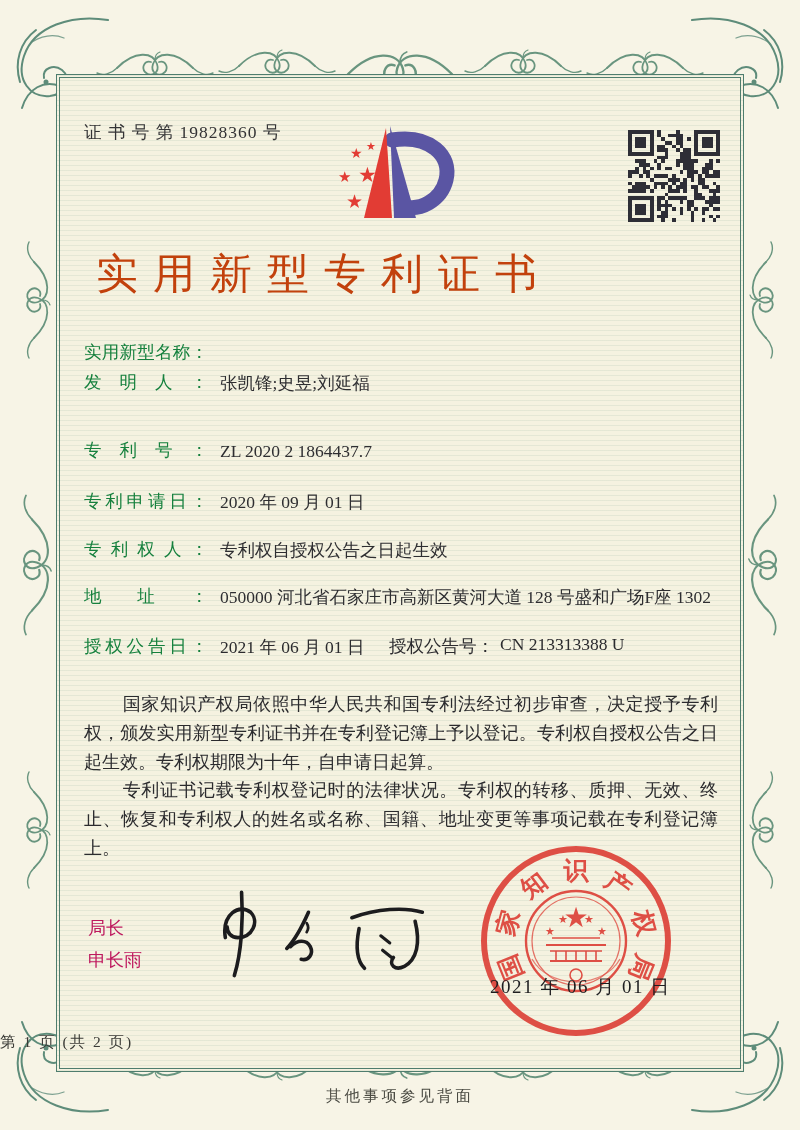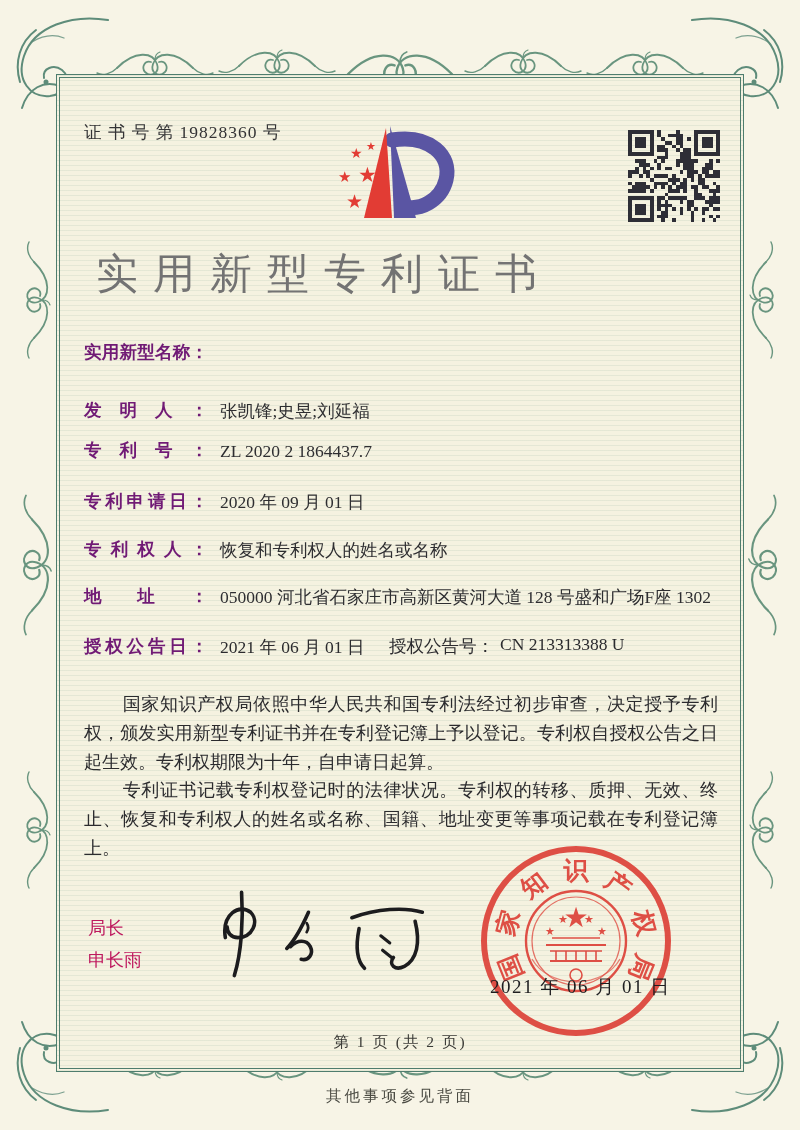--- a/index.html
+++ b/index.html
@@ -19,40 +19,39 @@
     background:
       repeating-linear-gradient(0deg, rgba(146,178,158,.17) 0 1px, transparent 1px 5px),
       #f5f2e0;
   }
   .frame-inner{position:absolute;inset:2px;border:1px solid #4f7d6e;}
   .content{position:absolute;inset:0;z-index:3;}
   .abs{position:absolute;}
   .certno{left:84px;top:120px;font-size:17.5px;letter-spacing:1px;color:#333335;}
   .title{
     left:0;top:246px;width:648px;text-align:center;
-    font-size:42px;letter-spacing:15px;color:#737373;font-weight:500;
+    font-size:42px;letter-spacing:15px;color:#c2410c;font-weight:500;
   }
   .frow{display:flex;font-size:17.5px;color:#2e2e31;}
   .flabel{
     flex:0 0 124px;white-space:nowrap;
     text-align:justify;text-align-last:justify;
-    color:#701a75;
-    font-weight:bold;
+    color:#15803d;
   }
   .fval{flex:1;padding-left:12px;line-height:1.55;}
   .rows{left:84px;width:636px;}
   .grant-group{display:flex;font-size:17.5px;}
   .grant-right{position:absolute;left:305px;top:0;display:flex;font-size:17.5px;white-space:nowrap;}
   .paras{left:84px;top:690px;width:634px;font-size:18px;line-height:1.6;text-align:justify;color:#2b2b2e;}
   .paras p{margin:0;text-indent:2.15em;}
   .signoff{left:88px;top:912px;font-size:18px;line-height:32px;color:#be185d;}
   .sig-svg{left:200px;top:876px;}
   .seal-wrap{left:478px;top:843px;width:196px;height:196px;opacity:.92;}
   .seal-date{left:490px;top:974px;font-size:19px;letter-spacing:1.5px;color:#1e1e20;z-index:6;}
-  .pageno{left:0;top:1032px;width:800px;text-align:center;font-size:15.5px;letter-spacing:2px;color:#3a3a36;}
+  .pageno{left:0;top:1032px;width:800px;font-size:15.5px;letter-spacing:2px;color:#3a3a36;}
   .backnote{left:0;top:1086px;width:800px;text-align:center;font-size:15.5px;letter-spacing:3px;color:#4a4a42;}
   .qr{left:628px;top:130px;}
   .logo{left:330px;top:120px;}
 </style>
 </head>
 <body>
 
 <div class="page">
 
   <svg class="ornaments" width="800" height="1130" viewBox="0 0 800 1130">
@@ -425,35 +424,35 @@
         <rect x="6" y="22" width="1" height="1" fill="#2e2e36"></rect>
         <rect x="6" y="23" width="1" height="1" fill="#2e2e36"></rect>
         <rect x="6" y="24" width="1" height="1" fill="#2e2e36"></rect>
       </svg>
 
     <div class="abs title">实用新型专利证书</div>
 
     <div class="abs rows frow" style="top:340px">
       <span class="flabel">实用新型名称：</span>
     </div>
-    <div class="abs rows frow" style="top:398px">
+    <div class="abs rows frow" style="top:370px">
       <span class="flabel">发明人：</span>
       <span class="fval">张凯锋;史昱;刘延福</span>
     </div>
     <div class="abs rows frow" style="top:438px">
       <span class="flabel">专利号：</span>
       <span class="fval">ZL 2020 2 1864437.7</span>
     </div>
     <div class="abs rows frow" style="top:489px">
       <span class="flabel">专利申请日：</span>
       <span class="fval">2020 年 09 月 01 日</span>
     </div>
     <div class="abs rows frow" style="top:537px">
       <span class="flabel">专利权人：</span>
-      <span class="fval">恢复和专利权人的姓名或名称</span>
+      <span class="fval">专利权自授权公告之日起生效</span>
     </div>
     <div class="abs rows frow" style="top:584px">
       <span class="flabel">地址：</span>
       <span class="fval" style="max-width:520px">050000 河北省石家庄市高新区黄河大道 128 号盛和广场F座 1302</span>
     </div>
 
     <div class="abs rows" style="top:634px;height:24px">
       <div class="grant-group">
         <span class="flabel">授权公告日：</span>
         <span class="fval">2021 年 06 月 01 日</span>

